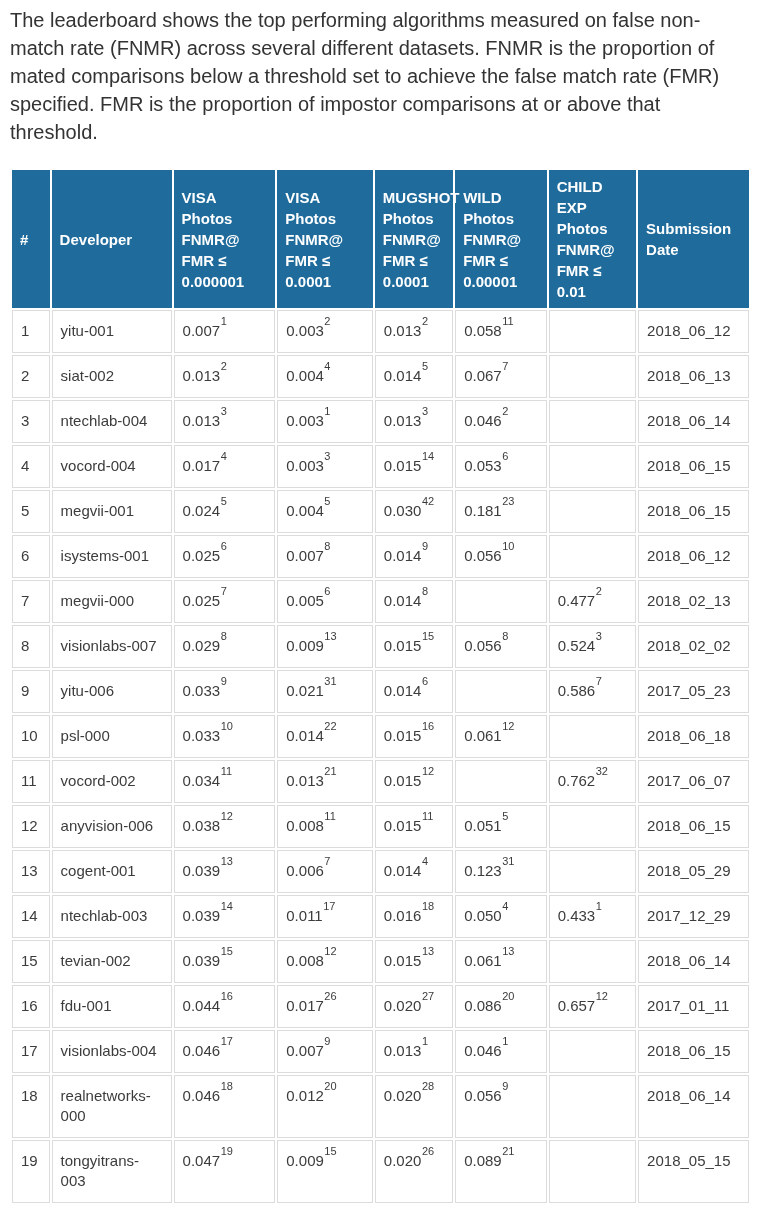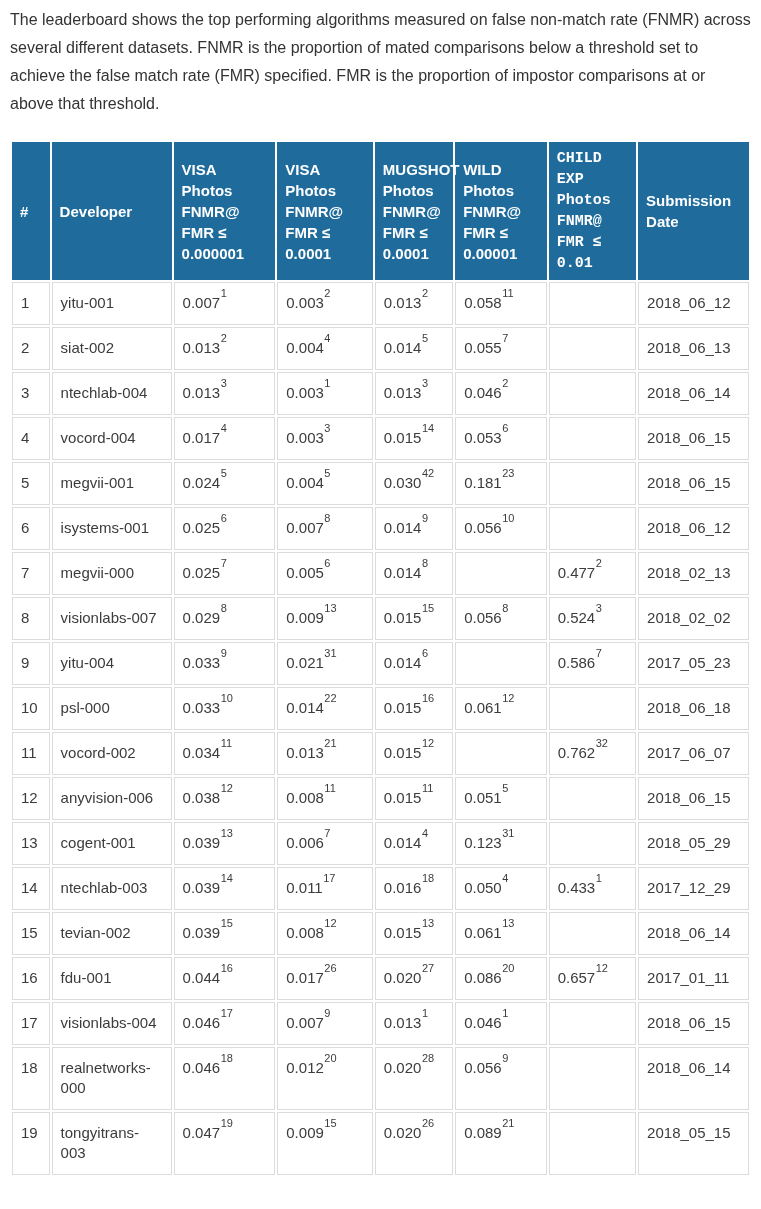--- a/index.html
+++ b/index.html
@@ -12,21 +12,21 @@
   .page { padding: 6px 10px 0 10px; width: 761px; }
 
   h1.page-title {
     font-size: 22px;
     line-height: 26px;
     margin: 2px 0 8px 0;
     color: #232323;
     font-weight: bold;
   }
   p.page-desc {
-    font-size: 16px;
+    font-size: 20px;
     line-height: 28px;
     margin: 0 0 22px 0;
     color: #333333;
     width: 741px;
   }
 
   table.leaderboard {
     border-collapse: separate;
     border-spacing: 2px;
     table-layout: fixed;
@@ -56,21 +56,21 @@
   }
   table.leaderboard td.rank-cell { padding-left: 8px; padding-right: 4px; }
 
   
   th.col-0 { width: 37px; }
   th.col-1 { width: 118px; }
   th.col-2 { width: 100px; }
   th.col-3 { width: 94px; }
   th.col-4 { width: 77px; }
   th.col-5 { width: 90px; }
-  th.col-6 { width: 86px; font-family: Liberation Mono, monospace; }
+  th.col-6 { width: 86px; }
   th.col-7 { width: 109px; }
 
   td sup.rank-sup {
     font-size: 11px;
     line-height: 0;
     position: relative;
     top: -5px;
     left: 0.5px;
   }
 </style>
@@ -127,21 +127,21 @@
           <td><span>0.058</span><sup class="rank-sup">11</sup></td>
           <td></td>
           <td>2018_06_12</td>
         </tr>
         <tr>
           <td class="rank-cell">2</td>
           <td>siat-002</td>
           <td><span>0.013</span><sup class="rank-sup">2</sup></td>
           <td><span>0.004</span><sup class="rank-sup">4</sup></td>
           <td><span>0.014</span><sup class="rank-sup">5</sup></td>
-          <td><span>0.055</span><sup class="rank-sup">7</sup></td>
+          <td><span>0.067</span><sup class="rank-sup">7</sup></td>
           <td></td>
           <td>2018_06_13</td>
         </tr>
         <tr>
           <td class="rank-cell">3</td>
           <td>ntechlab-004</td>
           <td><span>0.013</span><sup class="rank-sup">3</sup></td>
           <td><span>0.003</span><sup class="rank-sup">1</sup></td>
           <td><span>0.013</span><sup class="rank-sup">3</sup></td>
           <td><span>0.046</span><sup class="rank-sup">2</sup></td>
@@ -193,21 +193,21 @@
           <td>visionlabs-007</td>
           <td><span>0.029</span><sup class="rank-sup">8</sup></td>
           <td><span>0.009</span><sup class="rank-sup">13</sup></td>
           <td><span>0.015</span><sup class="rank-sup">15</sup></td>
           <td><span>0.056</span><sup class="rank-sup">8</sup></td>
           <td><span>0.524</span><sup class="rank-sup">3</sup></td>
           <td>2018_02_02</td>
         </tr>
         <tr>
           <td class="rank-cell">9</td>
-          <td>yitu-004</td>
+          <td>yitu-006</td>
           <td><span>0.033</span><sup class="rank-sup">9</sup></td>
           <td><span>0.021</span><sup class="rank-sup">31</sup></td>
           <td><span>0.014</span><sup class="rank-sup">6</sup></td>
           <td></td>
           <td><span>0.586</span><sup class="rank-sup">7</sup></td>
           <td>2017_05_23</td>
         </tr>
         <tr>
           <td class="rank-cell">10</td>
           <td>psl-000</td>

